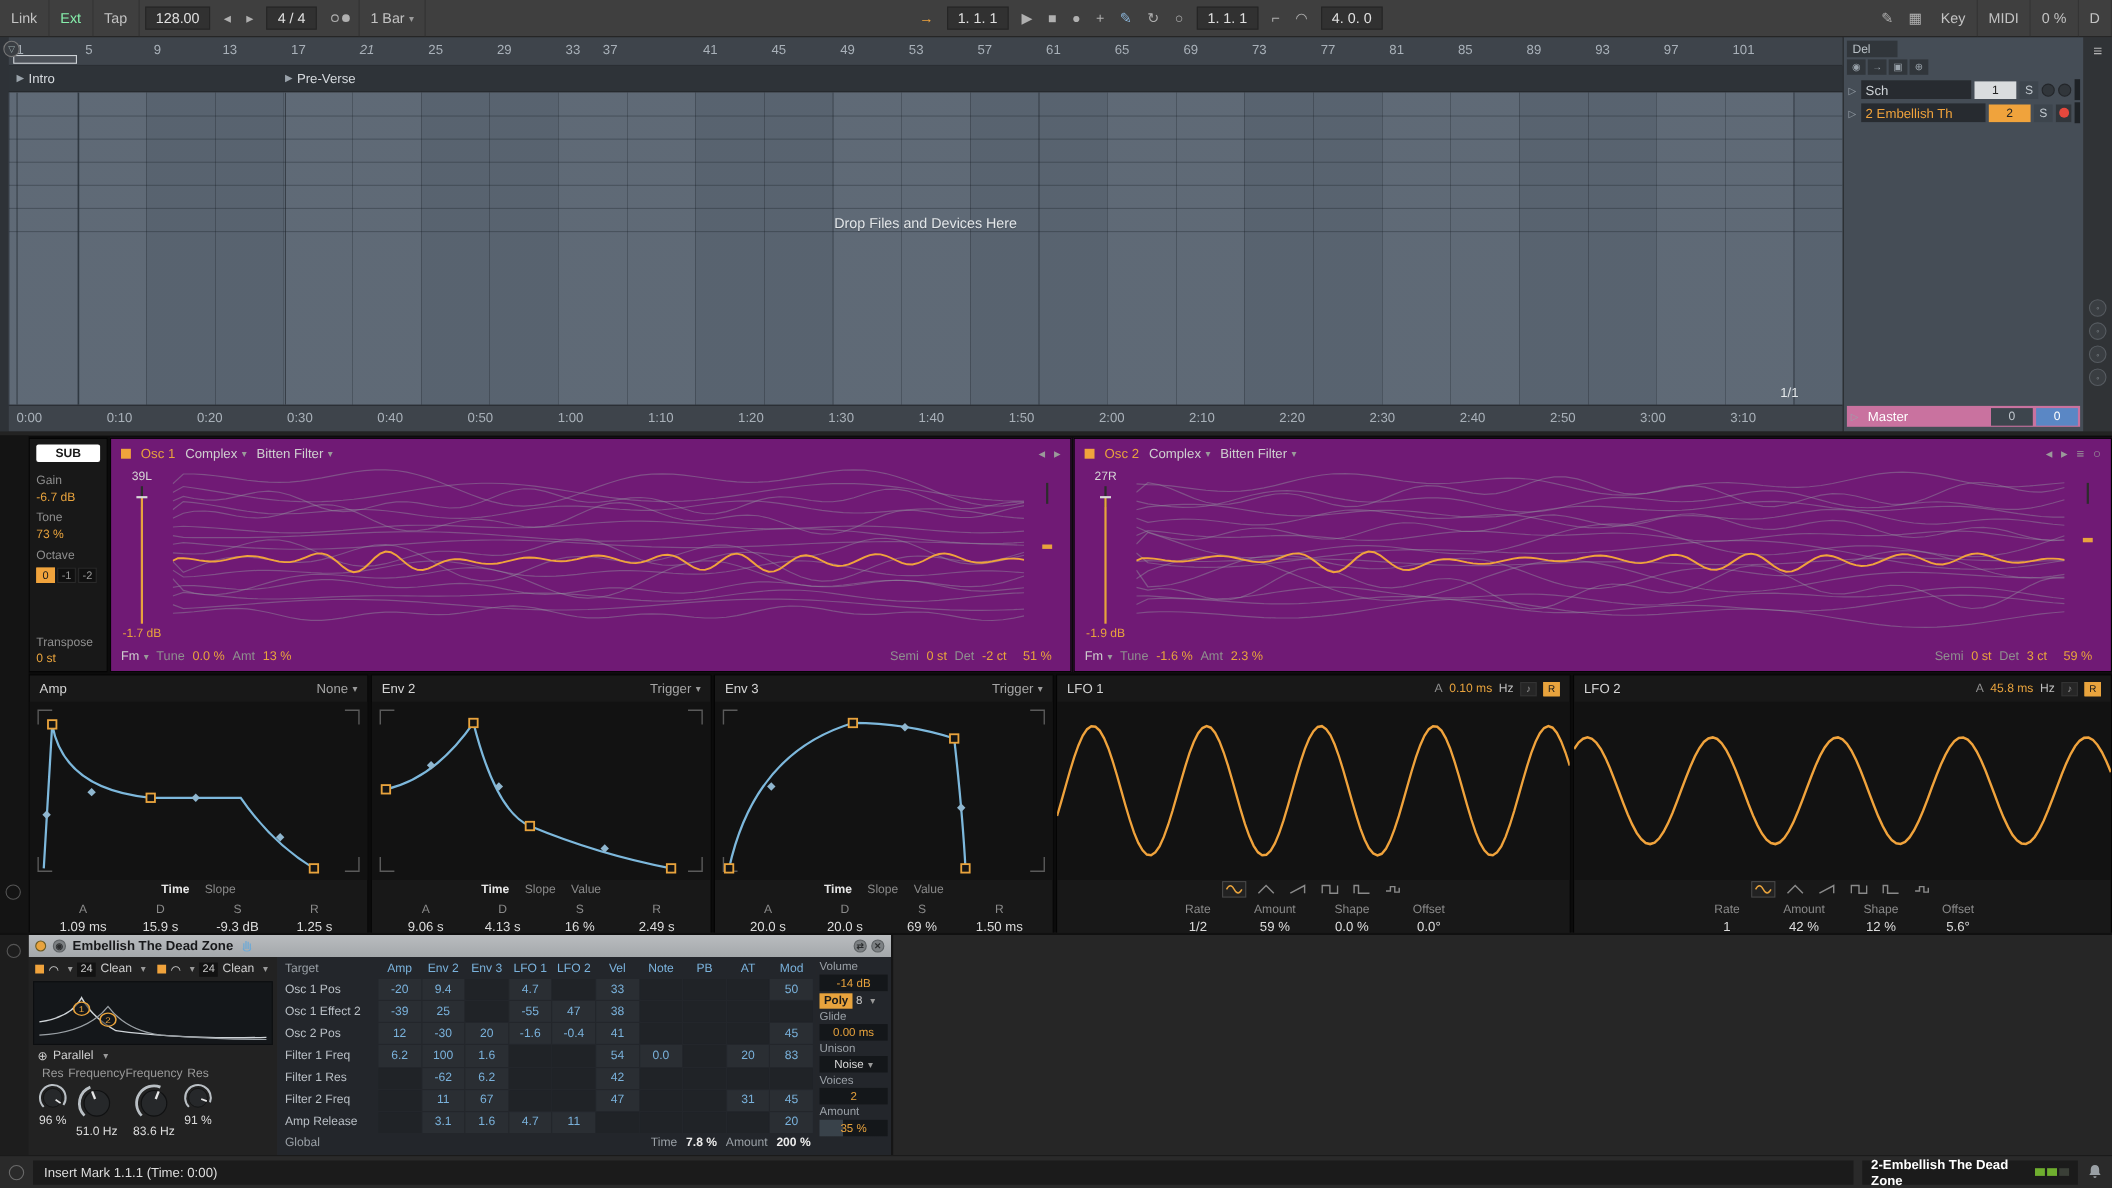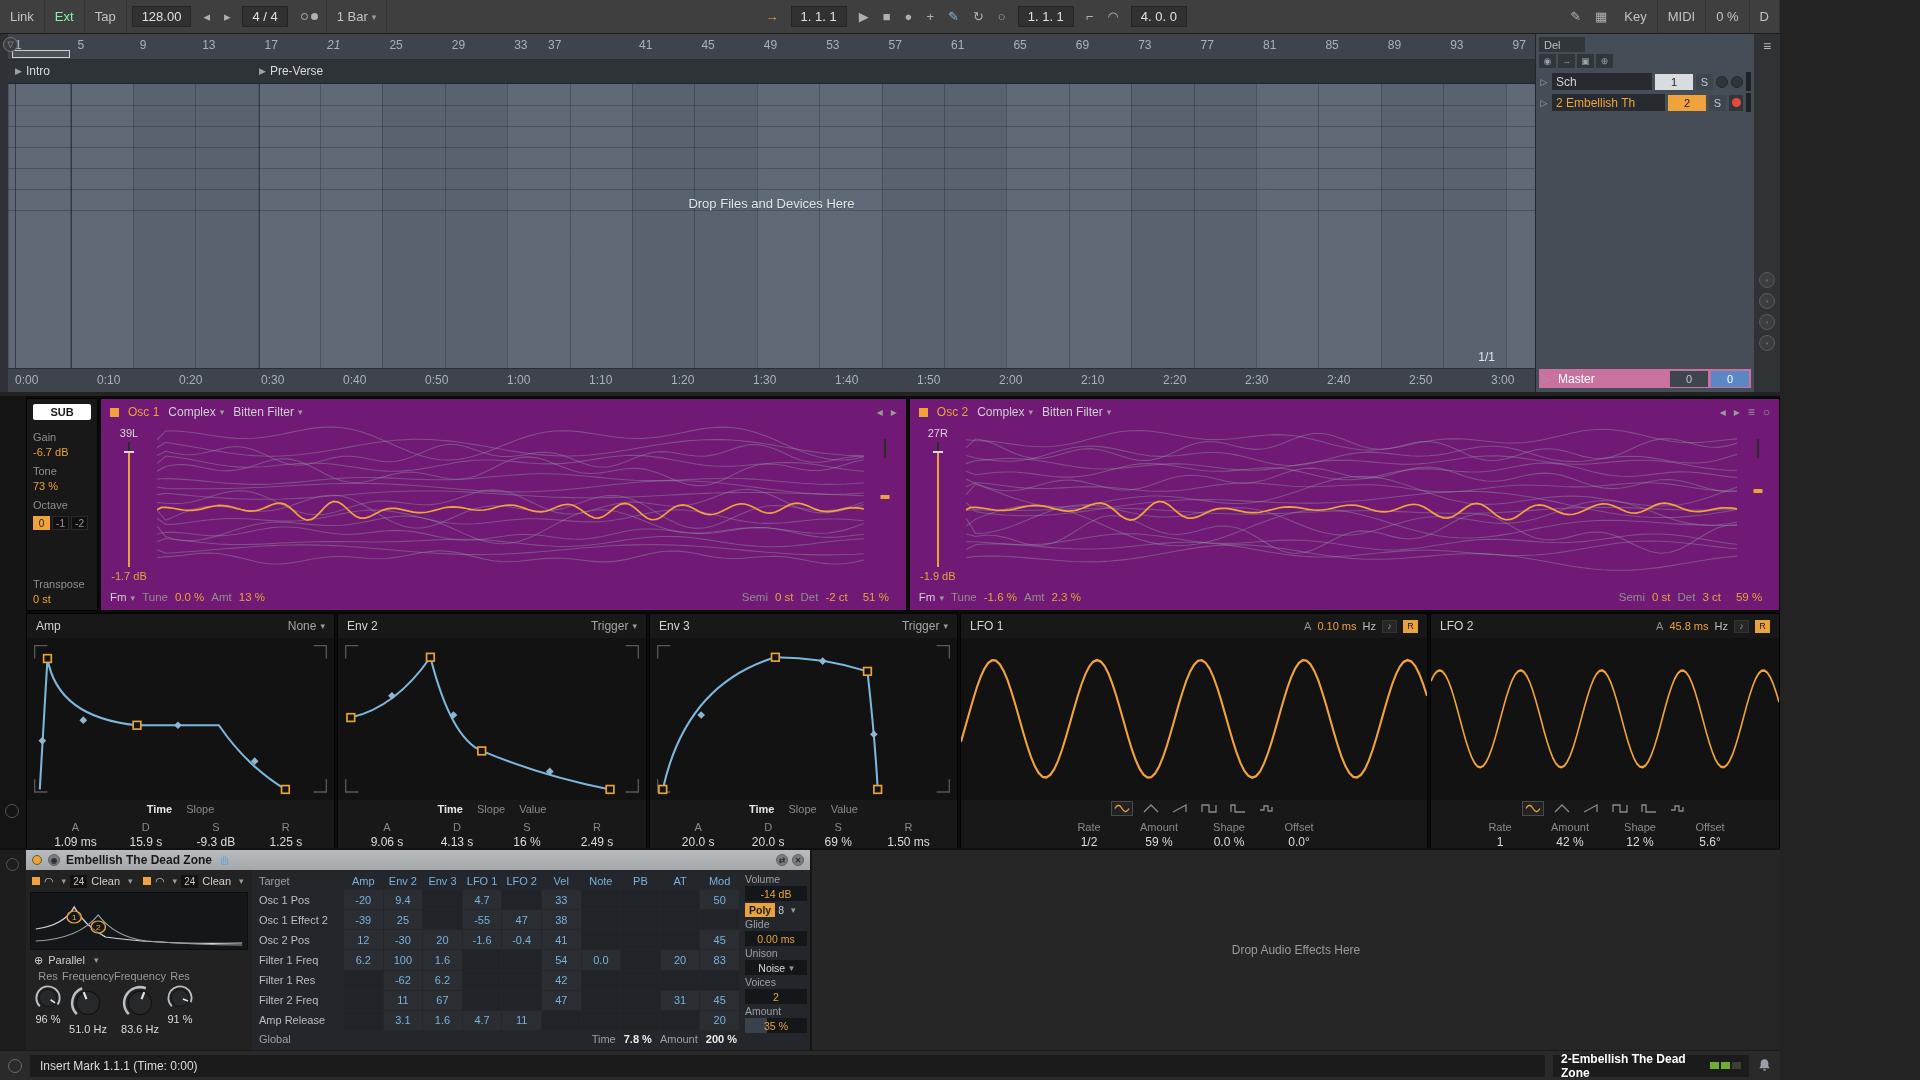--- a/index.html
+++ b/index.html
@@ -1,18 +1,18 @@
 <!DOCTYPE html>
 <html><head>
 <meta charset="utf-8">
 <style>
 *{box-sizing:border-box;margin:0;padding:0;user-select:none}
 html,body{width:1920px;height:1080px;overflow:hidden;background:#232323;
  font-family:"Liberation Sans",sans-serif;color:#c9c9c9;font-size:12px}
-.app{width:1780px;height:1080px;display:flex;flex-direction:column}
+.app{width:1920px;height:1080px;display:flex;flex-direction:column}
 
 
 .transport{height:34px;background:#3f3f3f;border-bottom:1px solid #1d1d1d;display:flex;justify-content:space-between;font-size:13px}
 .t-group{display:flex;align-items:stretch}
 .t-item{display:flex;align-items:center;padding:0 10px;border-right:1px solid #343434;color:#c3c3c3;cursor:default}
 .t-item.dim{color:#86efac}
 .t-field{background:#313131;border:1px solid #252525;margin:6px 5px;padding:0 9px;display:flex;align-items:center;color:#e0e0e0}
 .t-icon{display:flex;align-items:center;padding:0 7px;color:#b0b0b0}
 .t-icon.amber{color:#f0a33c}
 .t-icon.blue{color:#8ab4d8}
@@ -1030,21 +1030,20 @@
               <span>Noise</span>
               <span class="caret">▾</span>
             </span>
           <span class="o-label">Voices</span>
           <span class="o-box">2</span>
           <span class="o-label">Amount</span>
           <span class="o-box amount-box">35 %</span>
         </div>
       </div>
     </div>
-    <div class="drop-audio">Drop Audio Effects Here</div>
   </section>
 
   <footer class="status">
     <span class="st-circ"></span>
     <div class="status-msg">Insert Mark 1.1.1 (Time: 0:00)</div>
     <div class="status-dev">
       <span>2-Embellish The Dead Zone</span>
       <span class="meter">
           <i></i>
           <i></i>

